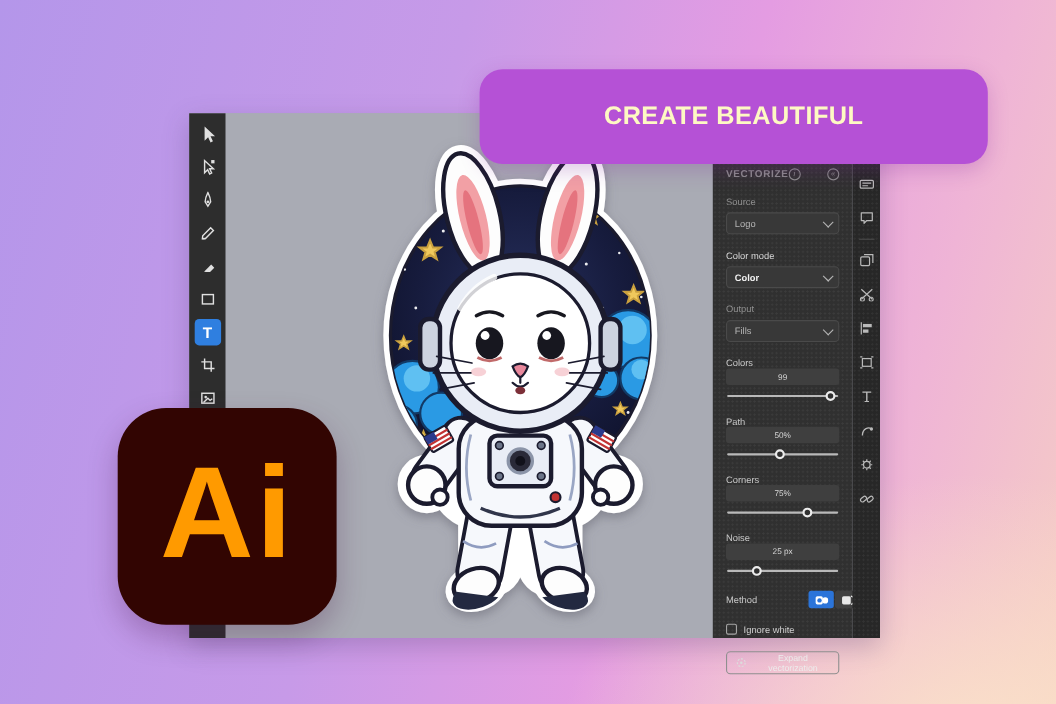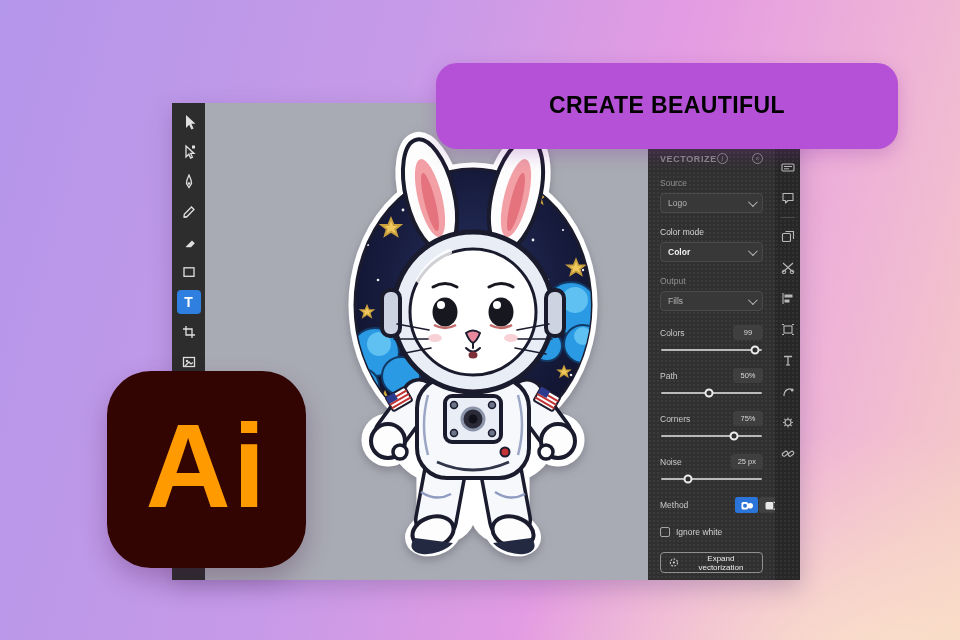--- a/index.html
+++ b/index.html
@@ -8,21 +8,21 @@
     background:
       radial-gradient(900px 620px at 92% 108%, rgba(251,228,201,.95) 0%, rgba(251,228,201,0) 42%),
       linear-gradient(105deg, #b496ea 0%, #c79ae8 38%, #e49ce2 62%, #efb4d6 82%, #f5ccc5 100%);
   }
   .abs { position:absolute; }
 
   
   .banner { left:436px; top:63px; width:462px; height:86px; border-radius:21px;
     background:#b551d6; box-shadow:0 6px 18px rgba(130,40,160,.25);
     display:flex; flex-direction:column; align-items:center; justify-content:center;
-    color:#000000; font-size:23px; font-weight:600; letter-spacing:.4px; line-height:1.3;
+    color:#fef9c3; font-size:23px; font-weight:600; letter-spacing:.4px; line-height:1.3;
     z-index:30; text-align:center; }
 
   
   .ai-logo { left:107px; top:371px; width:199px; height:197px; border-radius:44px;
     background:#320502; z-index:40; display:flex; align-items:center; justify-content:center;
     box-shadow:0 12px 26px rgba(70,20,70,.28); }
   .ai-logo span { color:#ff9a00; font-size:118px; font-weight:700; letter-spacing:2px;
     line-height:1; transform:translateY(-4px); }
 
   
@@ -42,34 +42,34 @@
   .toolbar-dots { color:#9a9a9a; font-size:9px; letter-spacing:2px; margin-top:4px; }
 
   
   .canvas { position:absolute; left:33px; top:0; width:443px; height:100%; background:#a9abb4; }
   .sticker { position:absolute; left:128px; top:37px; width:280px; height:420px; overflow:visible; }
 
   
   .panel { position:absolute; left:476px; top:0; width:127px; height:100%; background:#303030;
     background-image:radial-gradient(rgba(255,255,255,.05) 1px, transparent 1px);
     background-size:4px 4px; padding:50px 12px 8px 12px; color:#cfcfcf; }
-  .panel-header { display:flex; align-items:center; gap:0; margin-bottom:14px; }
+  .panel-header { display:flex; gap:0; margin-bottom:14px; }
   .panel-title { color:#8a8a8a; font-size:9px; font-weight:700; letter-spacing:.6px; }
   .panel-header .spacer { flex:1; }
   .icon-circ { width:11px; height:11px; border:1px solid #8a8a8a; border-radius:50%;
     color:#8a8a8a; font-size:7px; line-height:9px; text-align:center; font-style:italic; }
   .field-label { font-size:8.5px; color:#8f8f8f; margin-bottom:5px; }
   .field-label.bright { color:#d6d6d6; }
   .dropdown { height:20px; background:#383838; border:1px solid #4a4a4a; border-radius:4px;
     display:flex; align-items:center; padding:8px 7px; margin-bottom:14px; }
   .dropdown .val { font-size:8.5px; color:#b5b5b5; flex:1; }
   .dropdown .val.bright { color:#f2f2f2; font-weight:700; }
   .chev { width:7px; height:7px; border-right:1.4px solid #b5b5b5; border-bottom:1.4px solid #b5b5b5;
     transform:rotate(45deg) translateY(-2px); }
-  .slider-row { display:flex; align-items:center; justify-content:space-between; margin-bottom:9px; }
+  .slider-row { display:flex; justify-content:space-between; margin-bottom:9px;flex-direction:column; }
   .slider-label { font-size:8.5px; color:#c9c9c9; }
   .slider-value { background:#3f3f3f; border-radius:3px; padding:3px 7px; font-size:7.5px;
     color:#d8d8d8; min-width:30px; text-align:center; }
   .slider-track { position:relative; height:2px; background:#b9b9b9; border-radius:2px;
     margin:0 1px 17px 1px; }
   .slider-handle { position:absolute; top:50%; width:9px; height:9px; border-radius:50%;
     background:#303030; border:2px solid #ececec; transform:translate(-50%,-50%); }
   .method-row { display:flex; align-items:center; justify-content:space-between; margin:2px 0 14px 0;gap:47px; }
   .method-buttons { display:flex; gap:1px; }
   .method-btn { width:23px; height:16px; border-radius:2.5px; background:#404040;

